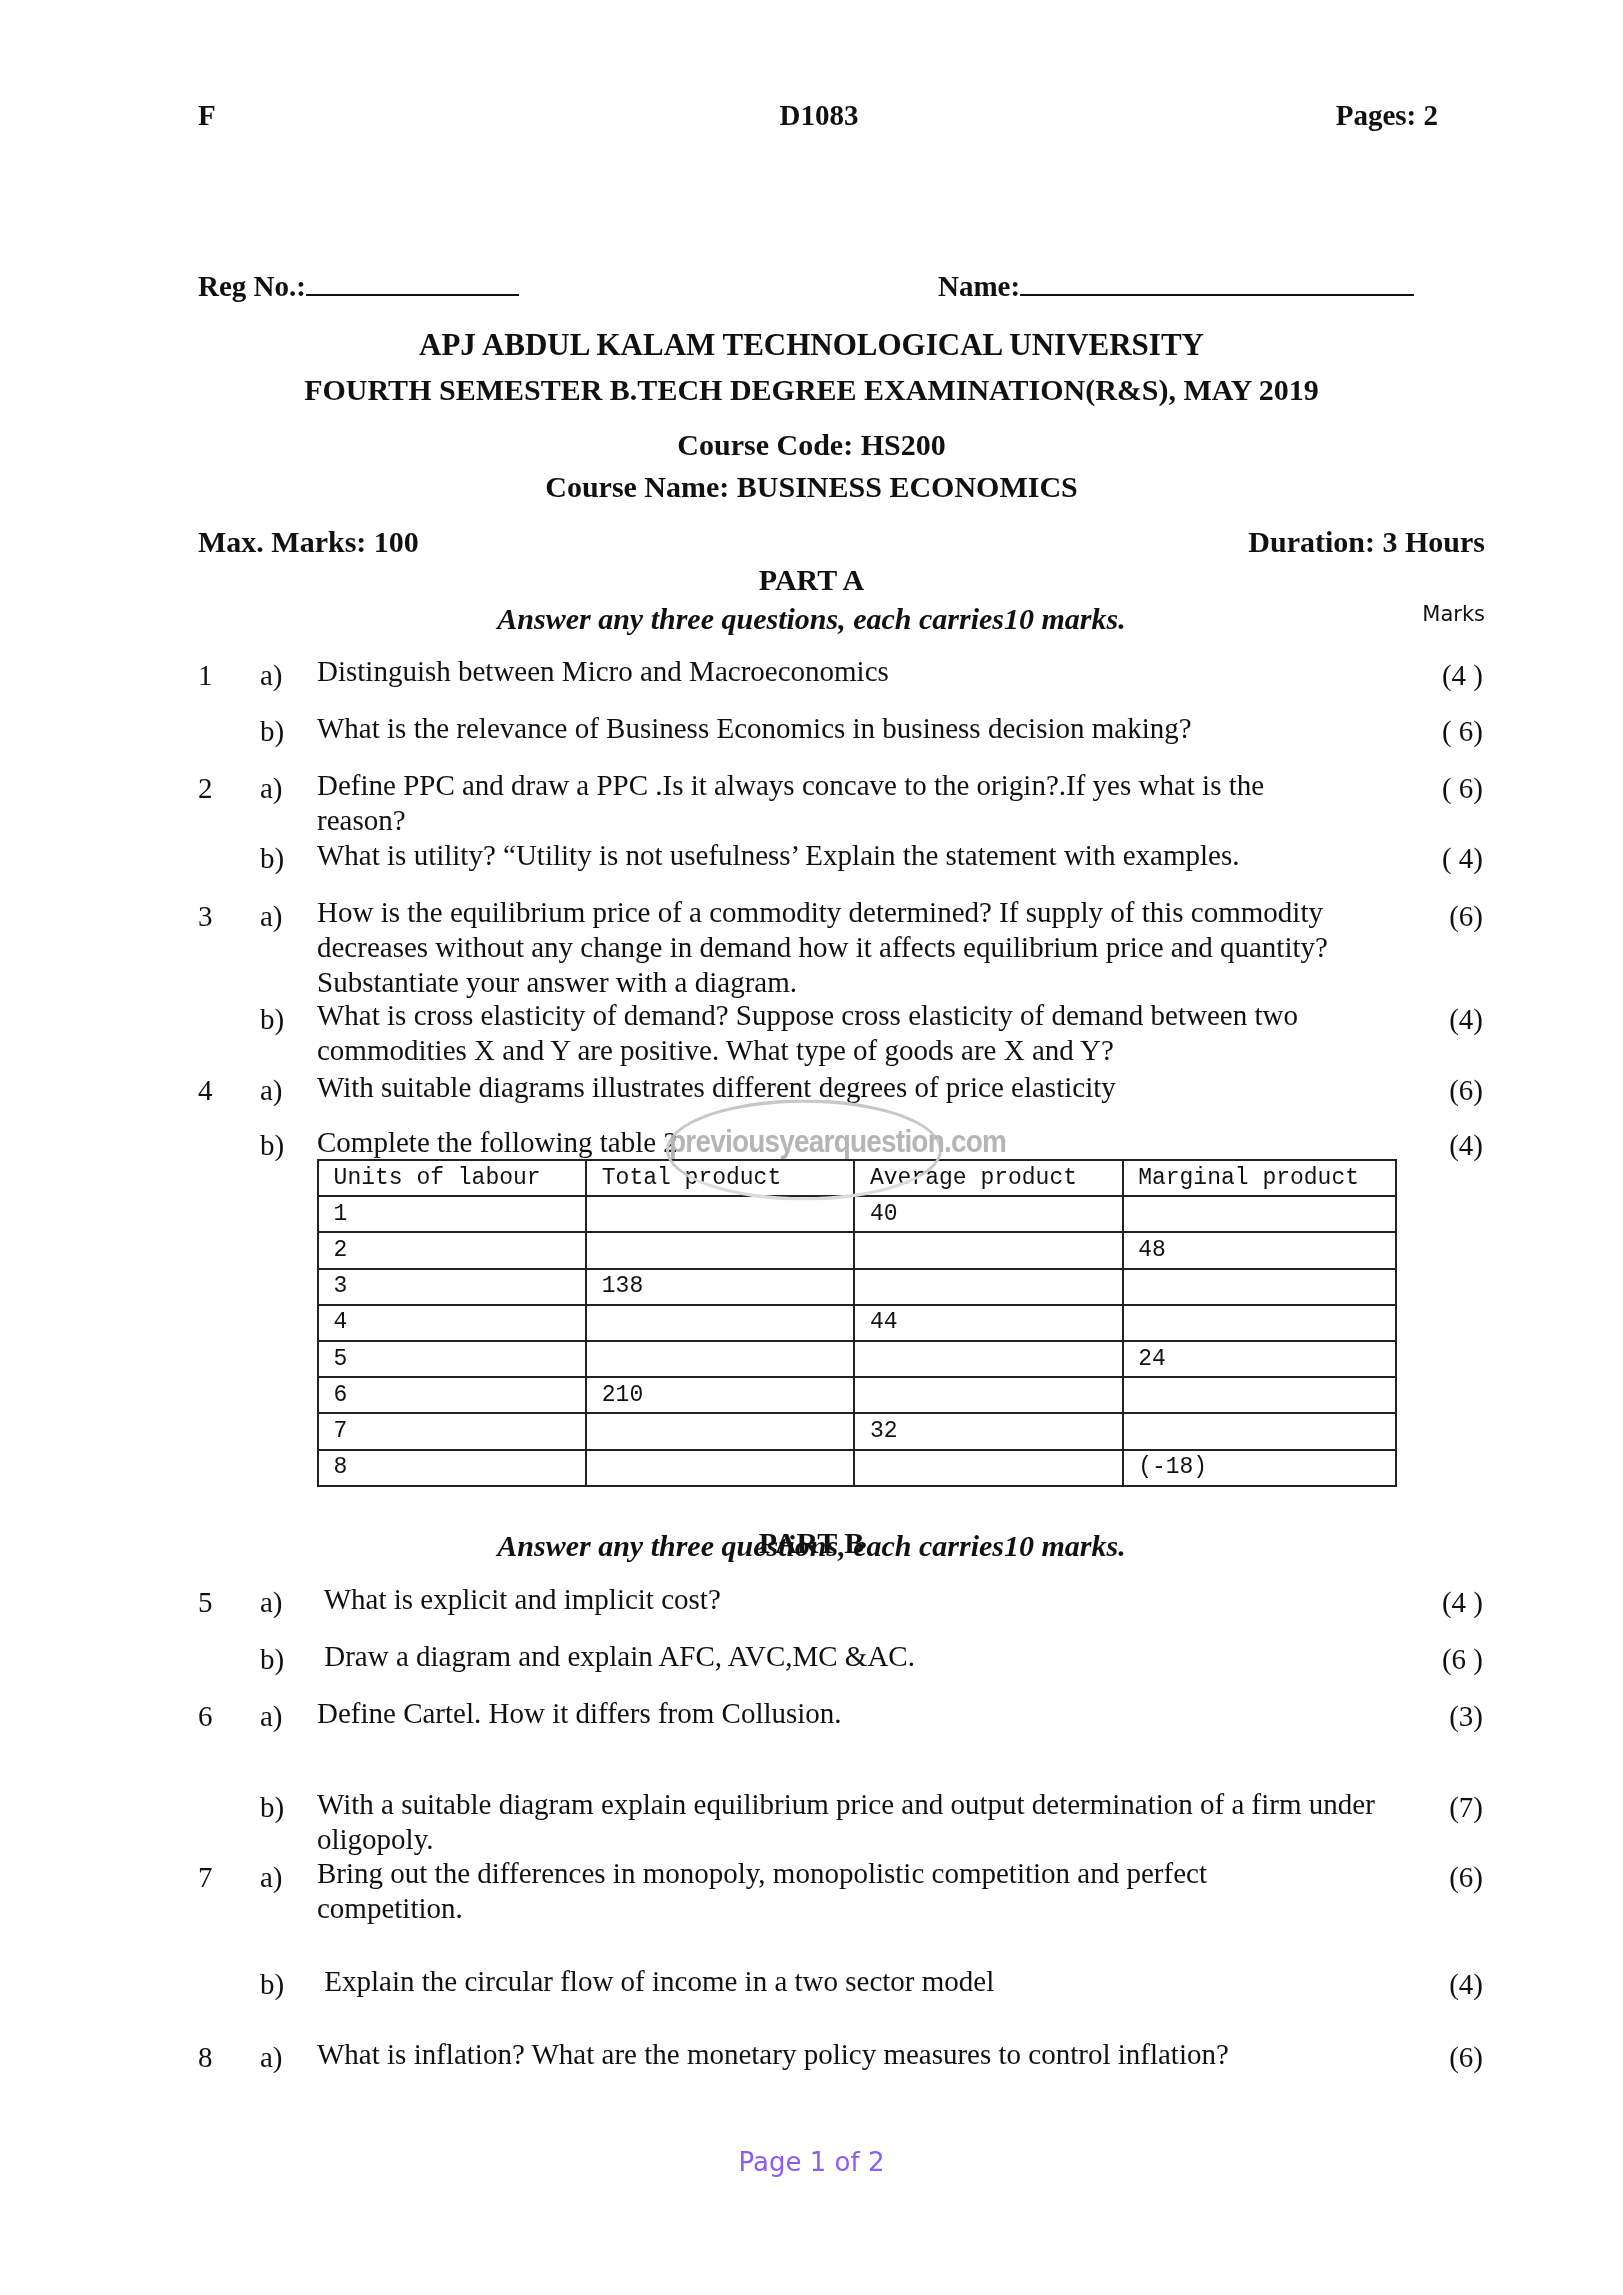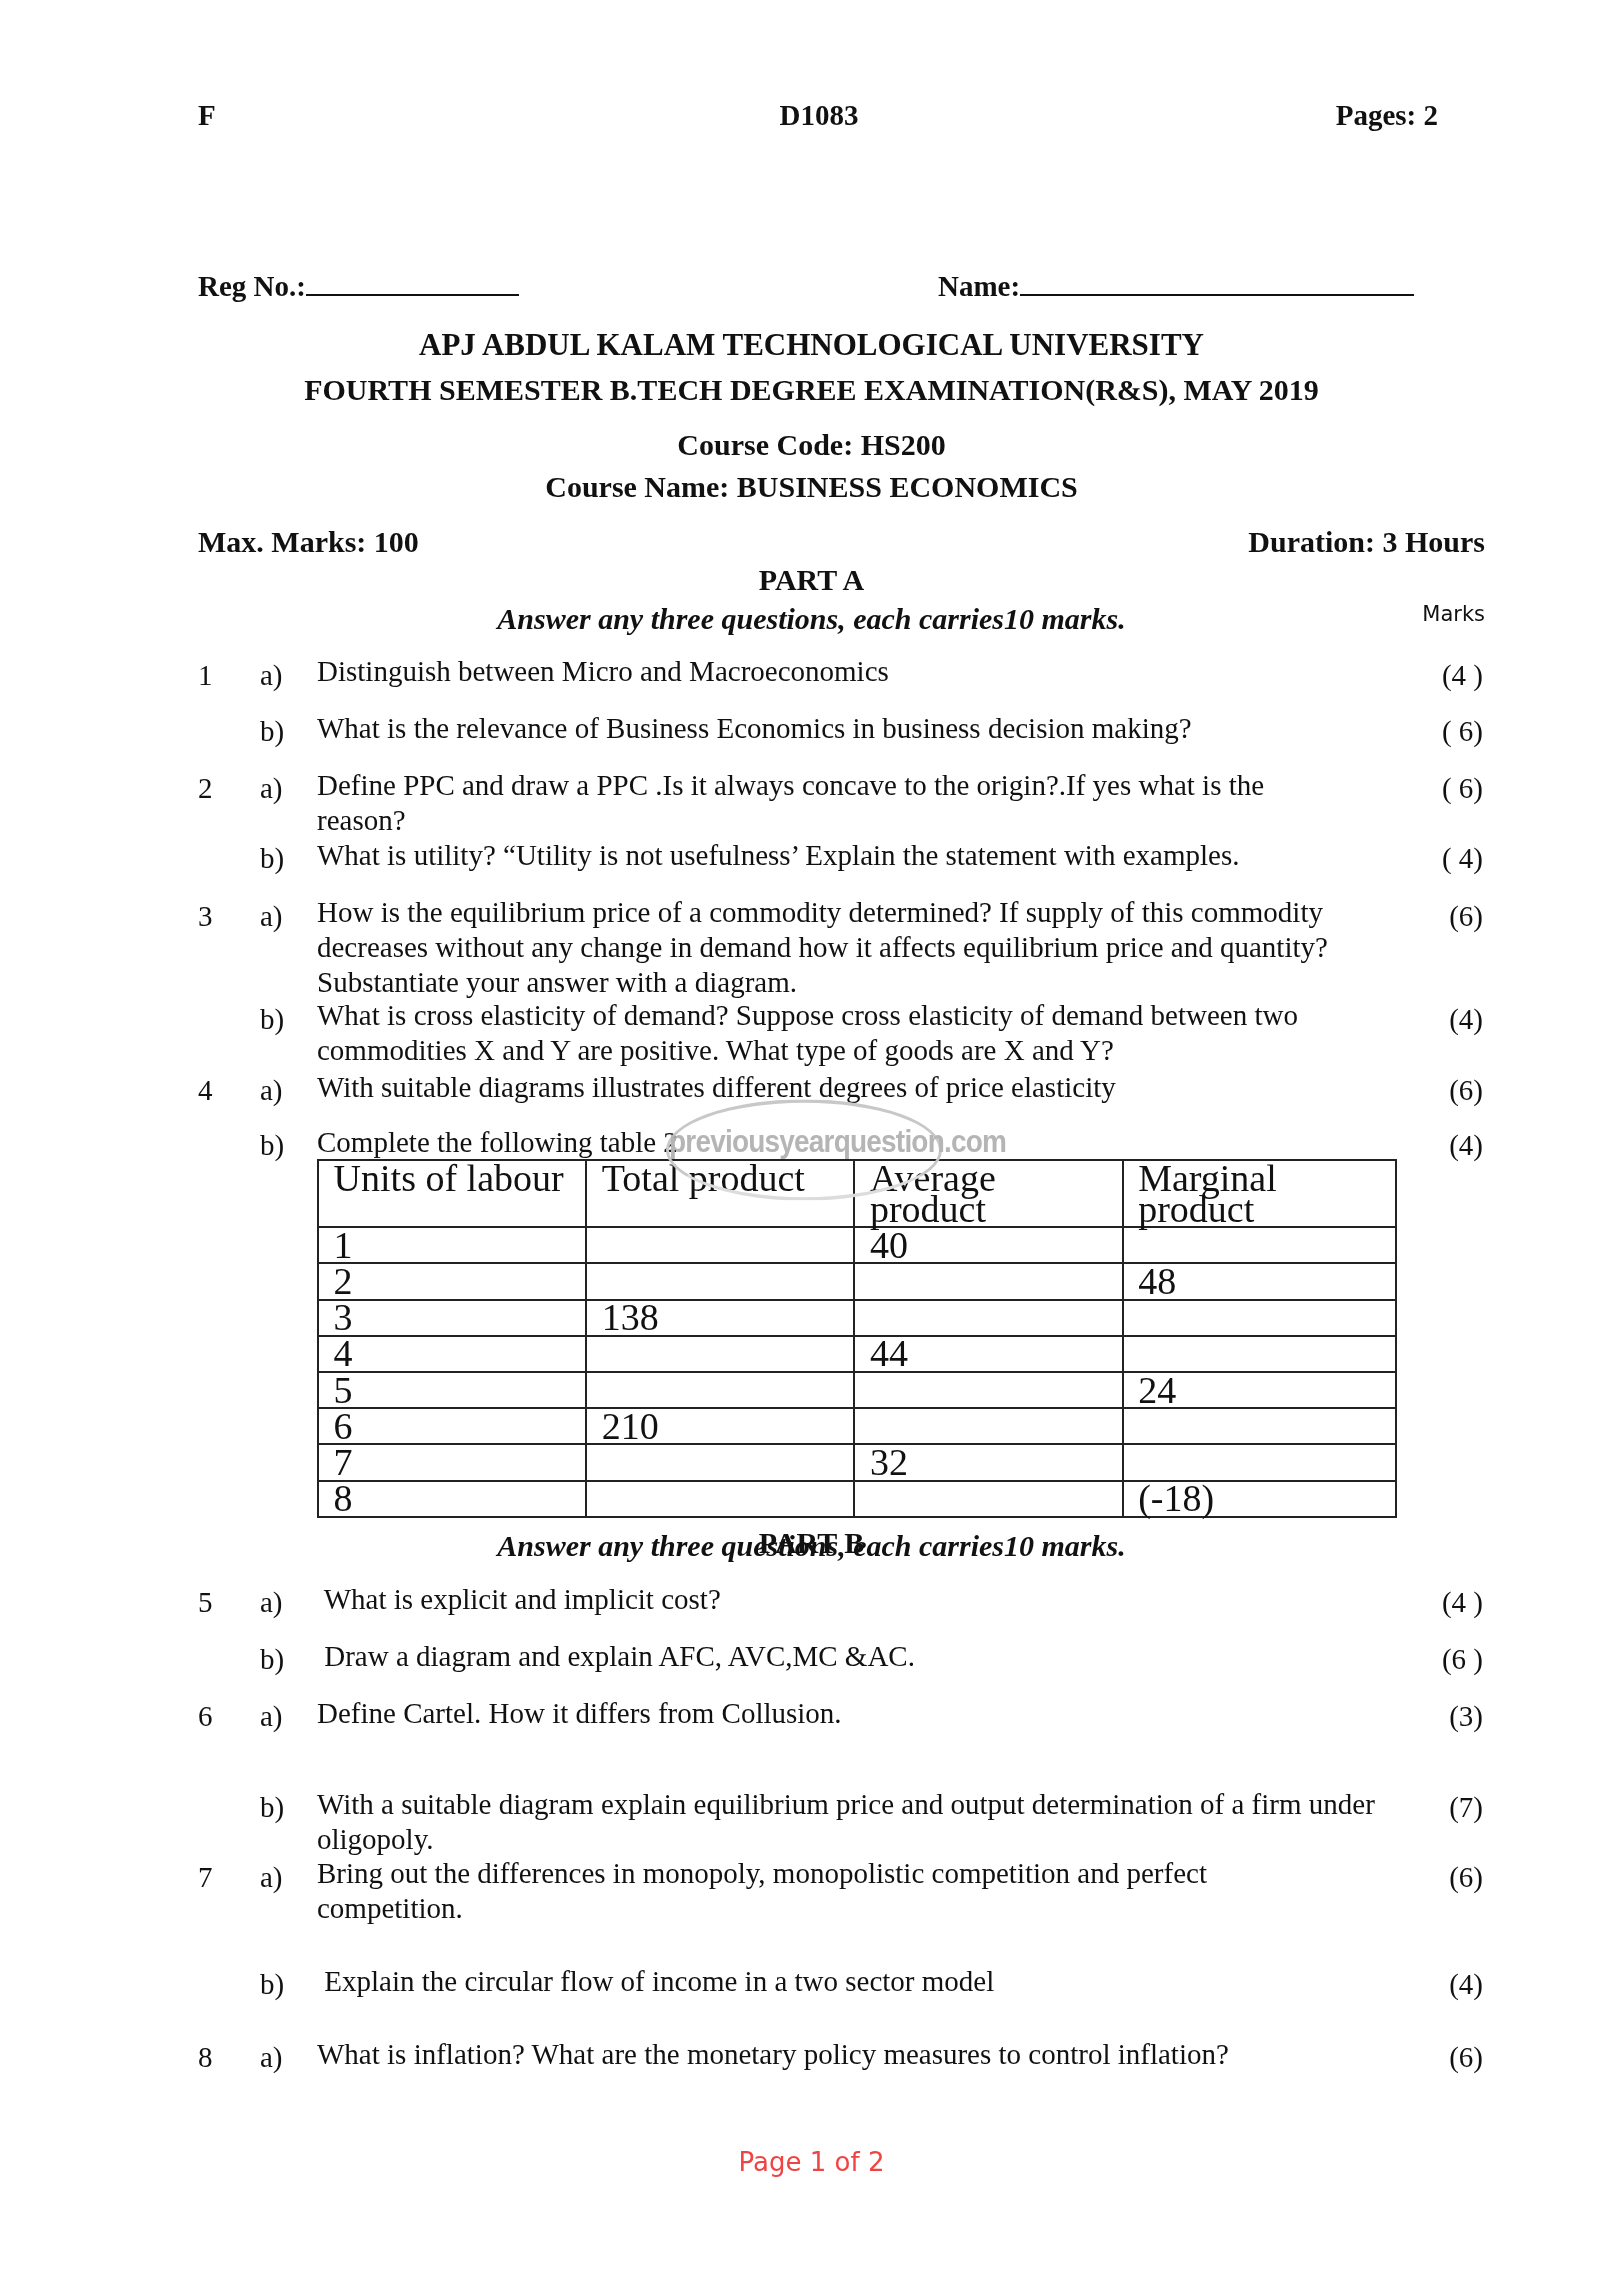--- a/index.html
+++ b/index.html
@@ -8,30 +8,30 @@
   .abs { position:absolute; white-space:nowrap; }
   .t { font-size:29px; line-height:36px;font-weight:bold; }
   .b { font-weight:bold; }
   .center { left:0; width:1623px; text-align:center; }
   .qnum { position:absolute; left:198px; font-size:29px; line-height:36px; }
   .qlet { position:absolute; left:260px; font-size:29px; line-height:36px; }
   .qtext { position:absolute; left:317px; width:1071px; font-size:29px; line-height:35px; white-space:normal; }
   .qmark { position:absolute; right:140px; font-size:29px; line-height:36px; text-align:right; }
   .blank { display:inline-block; border-bottom:2.4px solid #111; vertical-align:baseline; height:23px; }
   table.lab { position:absolute; left:317px; top:1159px; width:1080px; border-collapse:collapse; }
-  table.lab td { border:2.4px solid #222; font-size:38px; line-height:31px; height:31px; padding:1.6px 14.6px; vertical-align:top; }
+  table.lab td { border:2.4px solid #222; font-size:23px; line-height:31px; height:31px; padding:1.6px 14.6px; vertical-align:top;font-family:Liberation Mono, monospace; }
   table.lab td:nth-child(1) { width:237px; }
   table.lab td:nth-child(2) { width:237px; }
   table.lab td:nth-child(3) { width:237px; }
   .watermark { position:absolute; left:666px; top:1106px; width:276px; height:88px;
                border:3.2px solid #c8c8c8; border-radius:50% / 50%; border-bottom-color:#dcdcdc;
                color:#b5b5b5; font-family:"Liberation Sans", "DejaVu Sans", sans-serif; font-weight:bold;
                font-size:28px; line-height:32px; text-align:center; padding-top:18px; box-sizing:border-box;
                letter-spacing:-0.8px; transform:scaleY(1.15); }
-  .footer { color:#ef4444; font-family:"DejaVu Sans", "Liberation Sans", sans-serif; font-size:26px; }
+  .footer { color:#8b5cf6; font-family:"DejaVu Sans", "Liberation Sans", sans-serif; font-size:26px; }
   .marks-head { font-family:"DejaVu Sans", "Liberation Sans", sans-serif; font-size:21px; }
 </style>
 </head>
 <body>
 
 <div class="abs t b" style="left:198px; top:97px;">F</div>
 <div class="abs t b" style="left:0; width:1638px; text-align:center; top:97px;">D1083</div>
 <div class="abs t b" style="right:185px; top:97px;">Pages: 2</div>
 
 <div class="abs t" style="left:198px; top:268px;">

